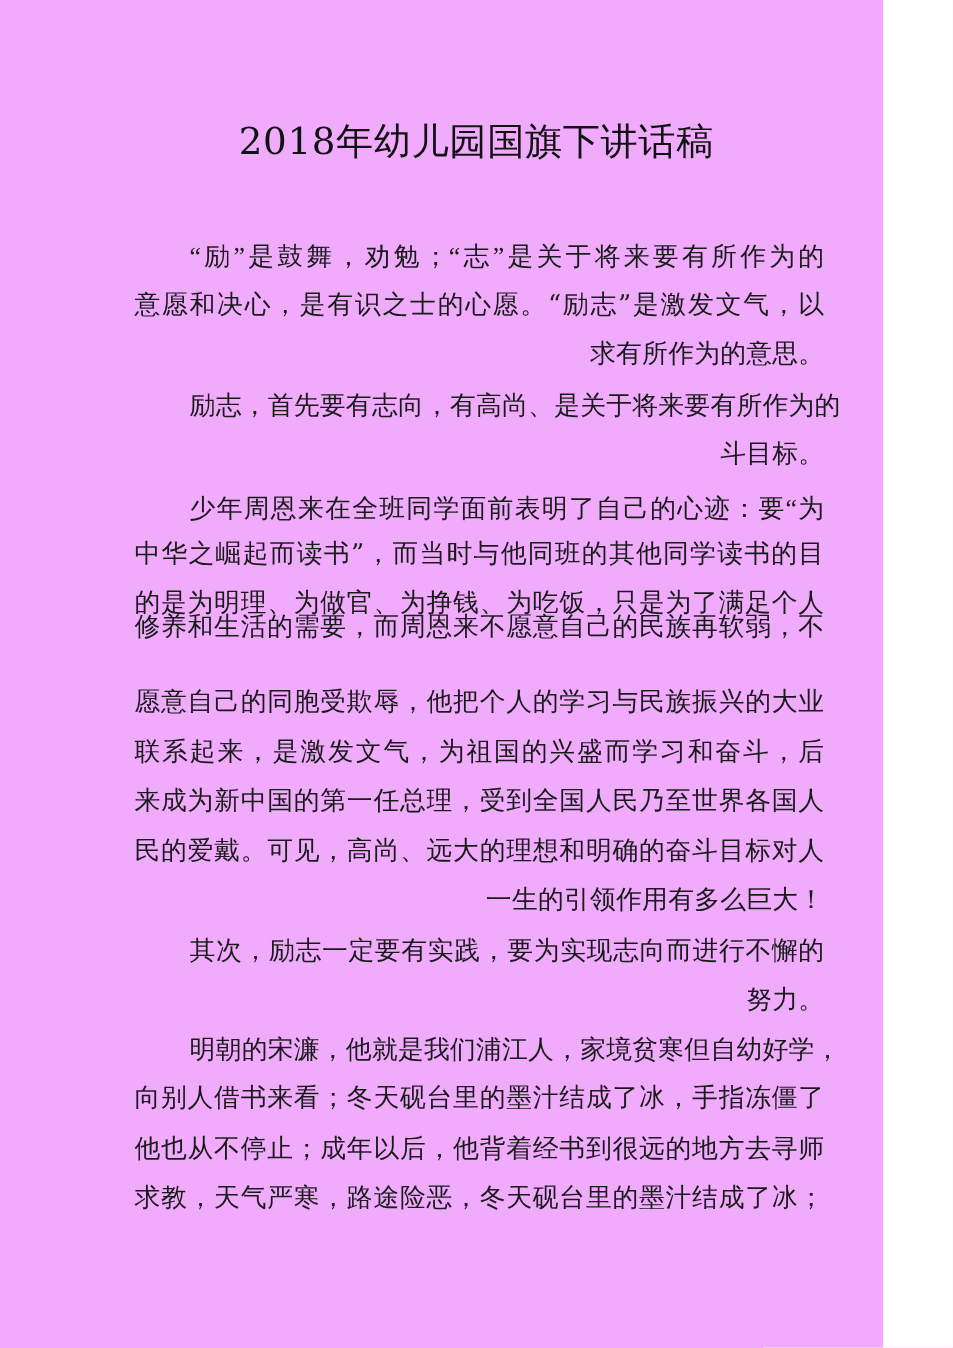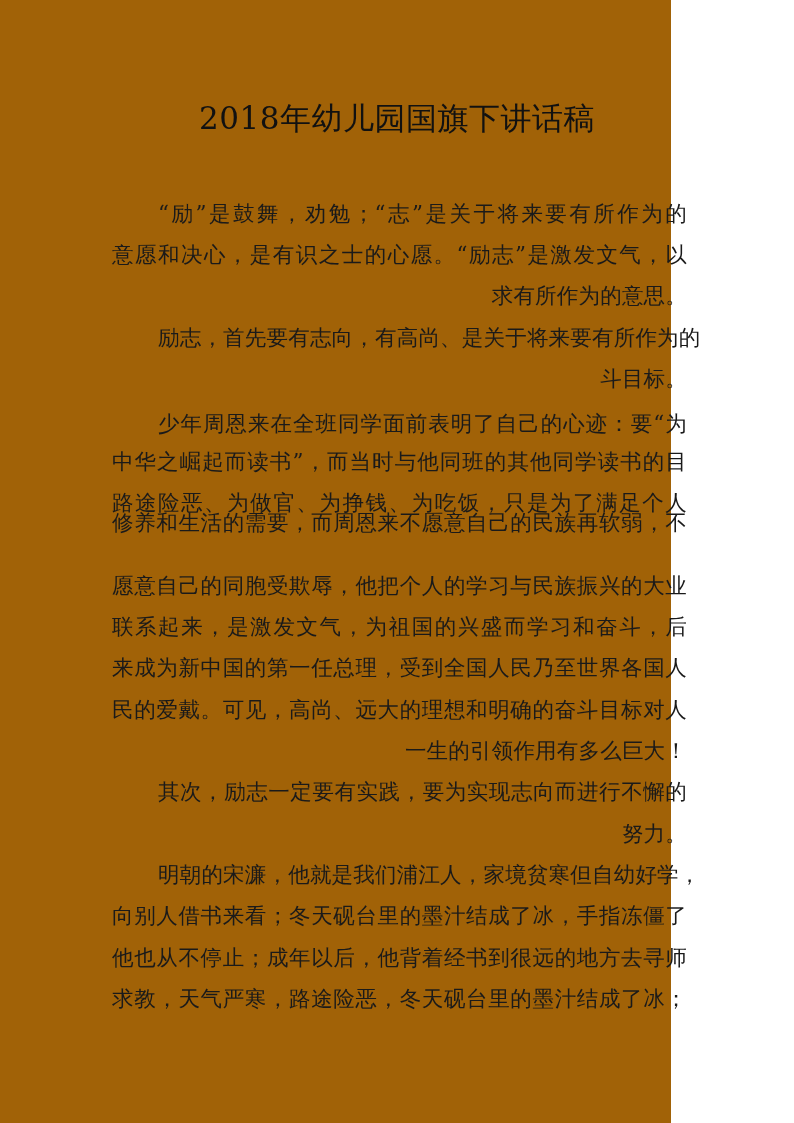--- a/index.html
+++ b/index.html
@@ -1,23 +1,23 @@
 <!DOCTYPE html>
 <html><head>
 <meta charset="utf-8">
 <style>
   html, body { margin: 0; padding: 0; background: #ffffff; }
   body { width: 794px; height: 1123px; position: relative; overflow: hidden;
          font-family: "DejaVu Serif", "Liberation Serif", serif; color: #111111; }
-  .page { position: absolute; left: 0; top: 0; width: 671px; height: 1123px; background: #a16207; }
+  .page { position: absolute; left: 0; top: 0; width: 736px; height: 1123px; background: #f0abfc; }
   .title { position: absolute; left: 0; width: 794px; top: 96px; text-align: center;
            font-size: 31px; line-height: 44px; letter-spacing: 0.5px; color: #111; }
   .line { position: absolute; left: 112px; width: 575px; font-size: 21.5px; line-height: 30px;
           white-space: nowrap; letter-spacing: 0.2px; color: #1a1a1a; text-align: right; }
-  .line.indent { left: 158px; width: 529px; }
+  .line.indent { left: 158px; width: 529px; font-family: Liberation Serif, serif; }
   .justify { text-align: justify; text-align-last: justify; }
 </style>
 </head>
 <body>
 
 <div class="page">
   <h1 class="title" style="margin:0;font-weight:normal;">2018年幼儿园国旗下讲话稿</h1>
 
   <div>
     <div class="line indent justify" style="top:199px">“励”是鼓舞，劝勉；“志”是关于将来要有所作为的</div>
@@ -26,21 +26,21 @@
   </div>
 
   <div>
     <div class="line indent justify" style="top:323px">励志，首先要有志向，有高尚、是关于将来要有所作为的</div>
     <div class="line" style="top:364px">斗目标。</div>
   </div>
 
   <div>
     <div class="line indent justify" style="top:409px">少年周恩来在全班同学面前表明了自己的心迹：要“为</div>
     <div class="line justify" style="top:447px">中华之崛起而读书”，而当时与他同班的其他同学读书的目</div>
-    <div class="line justify" style="top:488px">路途险恶、为做官、为挣钱、为吃饭，只是为了满足个人</div>
+    <div class="line justify" style="top:488px">的是为明理、为做官、为挣钱、为吃饭，只是为了满足个人</div>
     <div class="line justify" style="top:508px">修养和生活的需要，而周恩来不愿意自己的民族再软弱，不</div>
     <div class="line justify" style="top:571px">愿意自己的同胞受欺辱，他把个人的学习与民族振兴的大业</div>
     <div class="line justify" style="top:612px">联系起来，是激发文气，为祖国的兴盛而学习和奋斗，后</div>
     <div class="line justify" style="top:653px">来成为新中国的第一任总理，受到全国人民乃至世界各国人</div>
     <div class="line justify" style="top:695px">民的爱戴。可见，高尚、远大的理想和明确的奋斗目标对人</div>
     <div class="line" style="top:736px">一生的引领作用有多么巨大！</div>
   </div>
 
   <div>
     <div class="line indent justify" style="top:777px">其次，励志一定要有实践，要为实现志向而进行不懈的</div>

